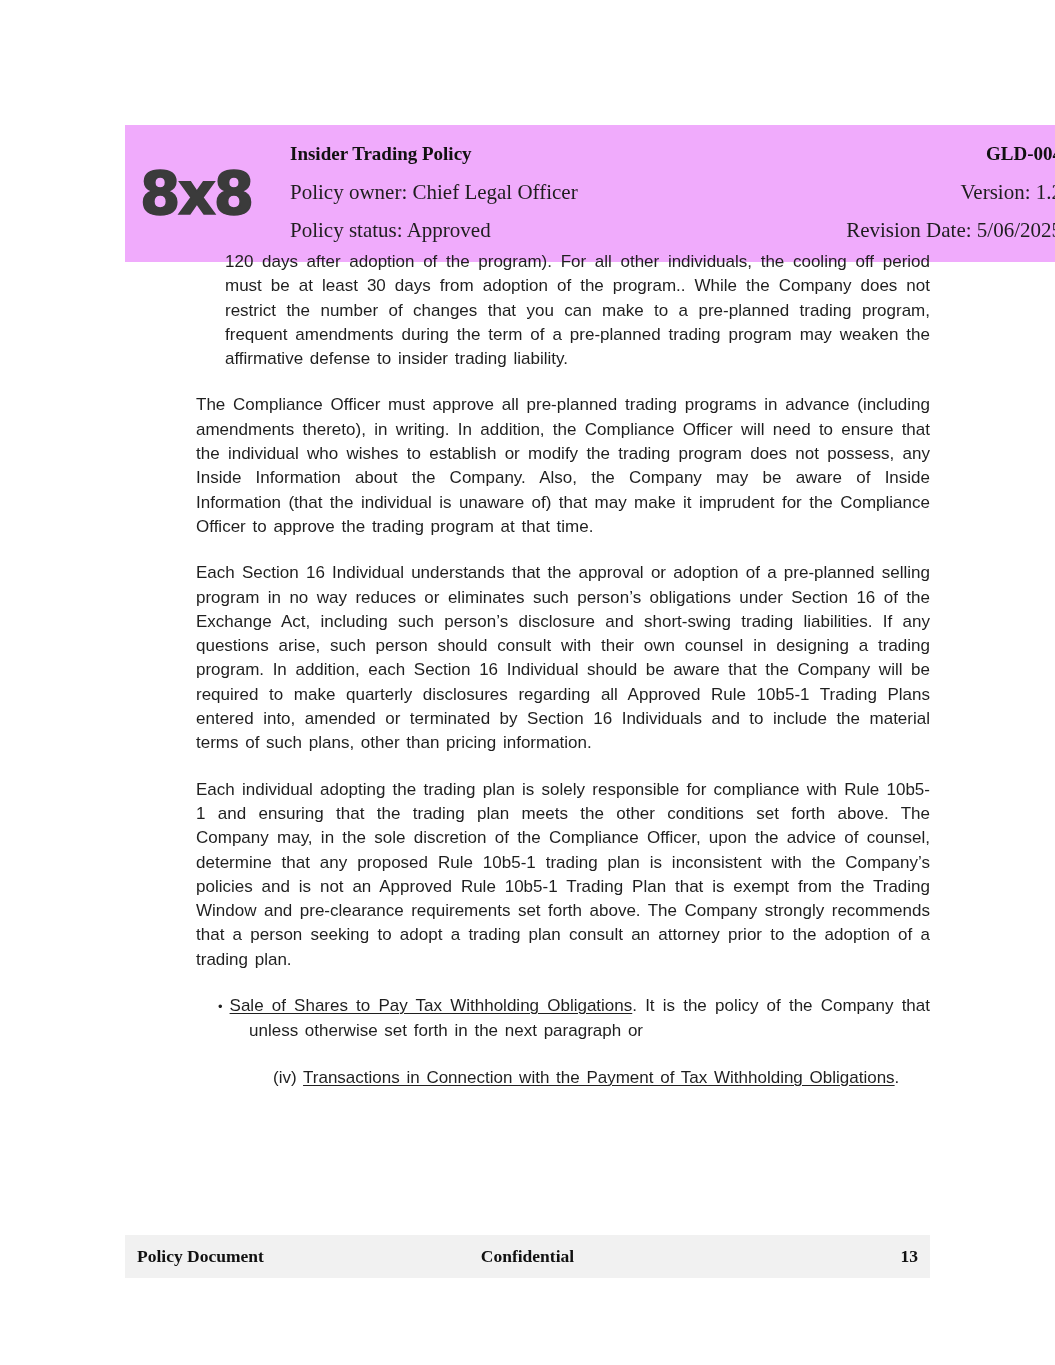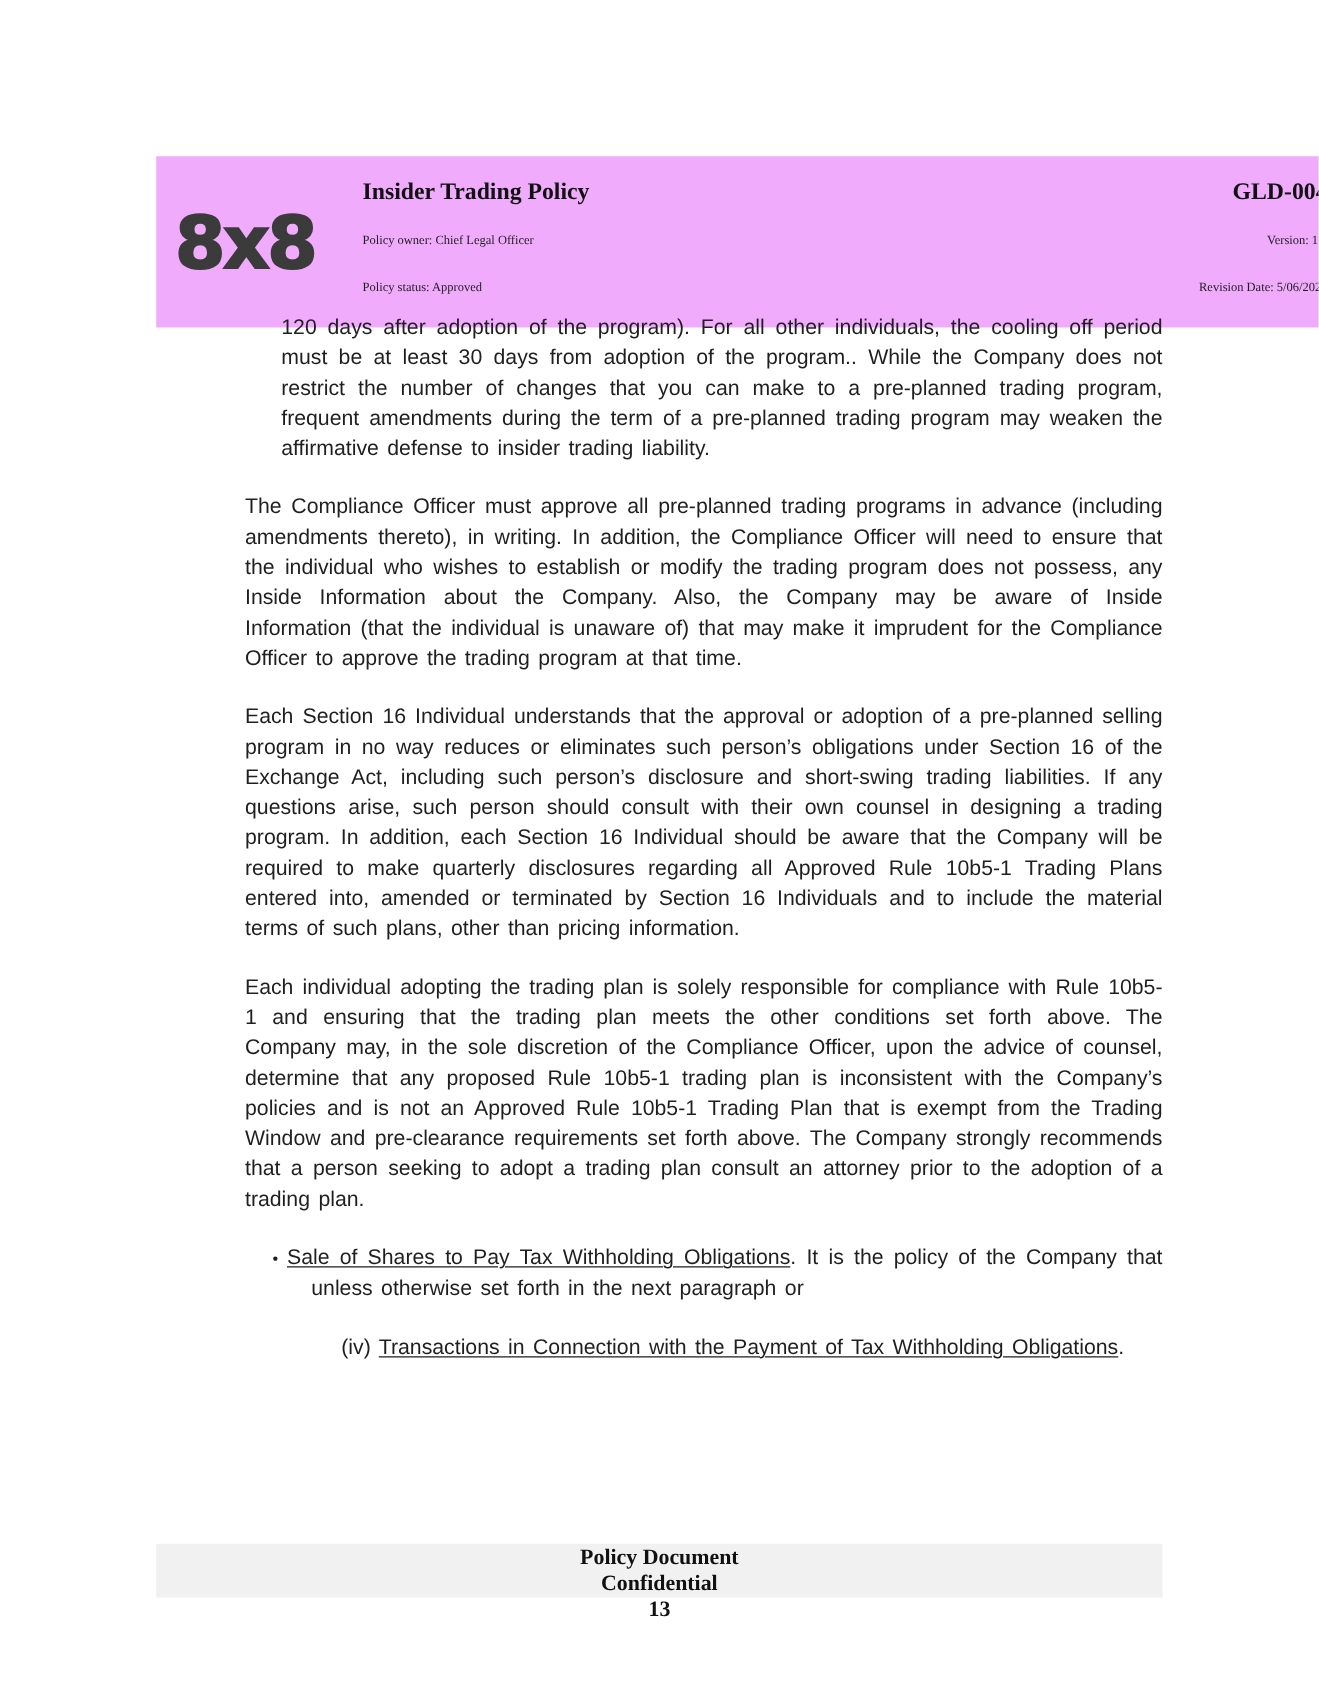--- a/index.html
+++ b/index.html
@@ -45,21 +45,21 @@
     padding: 10px 8px 12px 0;
     font-family: Liberation Serif, serif;
   }
   .meta-row {
     flex: 1;
     display: flex;
     justify-content: space-between;
     align-items: center;
   }
   .doc-title, .doc-id { font-size: 19px; font-weight: bold; color: #111111; }
-  .meta-text { font-size: 10px; color: #1e1e1e; }
+  .meta-text { font-size: 21px; color: #1e1e1e; }
 
   
   .doc-body {
     position: absolute;
     left: 196px; top: 250px;
     width: 734px;
     font-size: 17px;
     line-height: 24.3px;
     text-align: justify;
     word-spacing: 2px;
@@ -77,21 +77,20 @@
     left: 125px; top: 1235px;
     width: 805px; height: 43px;
     background: #f1f1f1;
     display: flex;
     align-items: center;
     padding: 0 12px;
     font-family: "Liberation Serif", serif;
     font-weight: bold;
     font-size: 17.5px;
     color: #111111;
-    flex-direction: column;
   }
   .footer-left  { flex: 1; text-align: left; }
   .footer-center{ flex: 1; text-align: center; }
   .footer-right { flex: 1; text-align: right; }
 </style>
 </head>
 <body>
 
 <div class="page">
 

